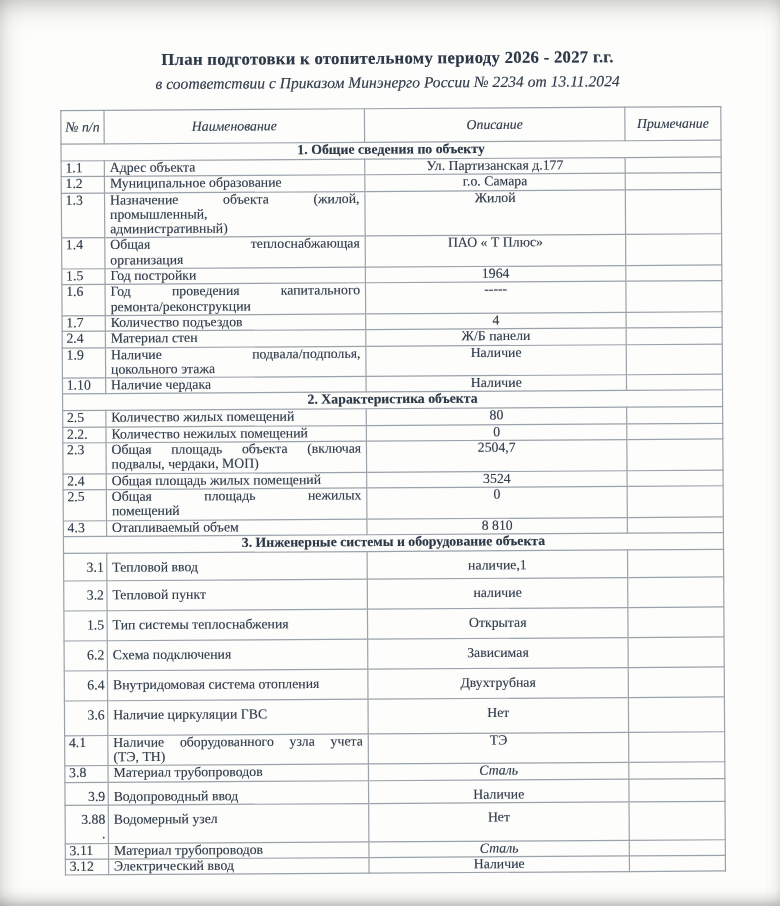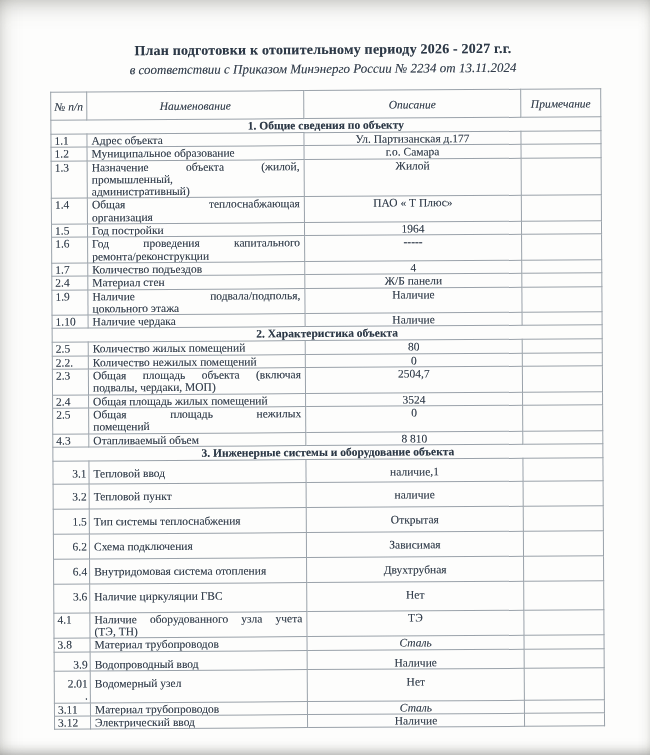--- a/index.html
+++ b/index.html
@@ -315,21 +315,21 @@
             <td class="desc it">Сталь</td>
             <td class="note"></td>
           </tr>
           <tr class="padrow" style="height: 19px;">
             <td class="num">3.9</td>
             <td class="name">Водопроводный ввод</td>
             <td class="desc">Наличие</td>
             <td class="note"></td>
           </tr>
           <tr class="padrow" style="height: 23px;">
-            <td class="num">2.01
+            <td class="num">3.88
 .</td>
             <td class="name">Водомерный узел</td>
             <td class="desc">Нет</td>
             <td class="note"></td>
           </tr>
           <tr>
             <td class="num">3.11</td>
             <td class="name">Материал трубопроводов</td>
             <td class="desc it">Сталь</td>
             <td class="note"></td>

